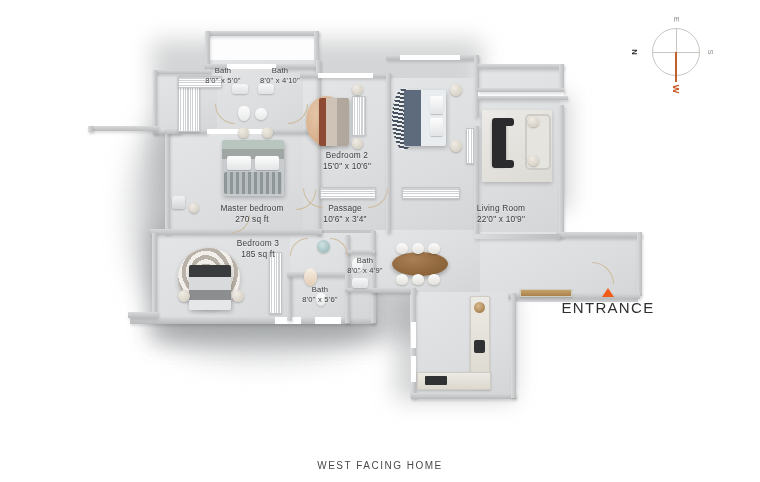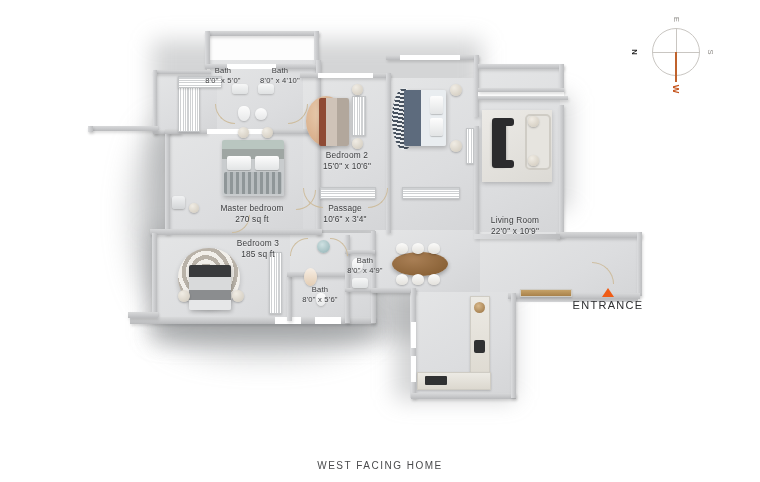--- a/index.html
+++ b/index.html
@@ -130,21 +130,21 @@
 
   
   #entrance { position:absolute; text-align:center; }
   #entrance .tri {
     width:0;height:0;margin:0 auto 2px auto;
     border-left:6px solid transparent;
     border-right:6px solid transparent;
     border-bottom:9px solid #ef5c16;
   }
   #entrance .etxt {
-    font-size:11px; letter-spacing:1.3px; color:#2e2f31;
+    font-size:15px; letter-spacing:1.3px; color:#2e2f31;
   }
 
   #caption {
     position:absolute; width:100%; text-align:center;
     font-size:10px; letter-spacing:1.5px; color:#4a4b4d;
   }
 </style>
 </head>
 <body>
 
@@ -338,21 +338,21 @@
   </div>
 
   <div class="label" style="left:198px;top:203px;width:108px;">
     <span class="nm">Master bedroom</span>
     <span class="dim">270 sq ft</span>
   </div>
   <div class="label" style="left:303px;top:203px;width:84px;">
     <span class="nm">Passage</span>
     <span class="dim">10'6" x 3'4"</span>
   </div>
-  <div class="label" style="left:470px;top:203px;width:90px;margin-top:12px;">
+  <div class="label" style="left:456px;top:203px;width:90px;">
     <span class="nm">Living Room</span>
     <span class="dim">22'0" x 10'9"</span>
   </div>
 
   <div class="label" style="left:213px;top:238px;width:90px;">
     <span class="nm">Bedroom 3</span>
     <span class="dim">185 sq ft</span>
   </div>
   <div class="label small" style="left:332px;top:256px;width:66px;">
     <span class="nm">Bath</span>

